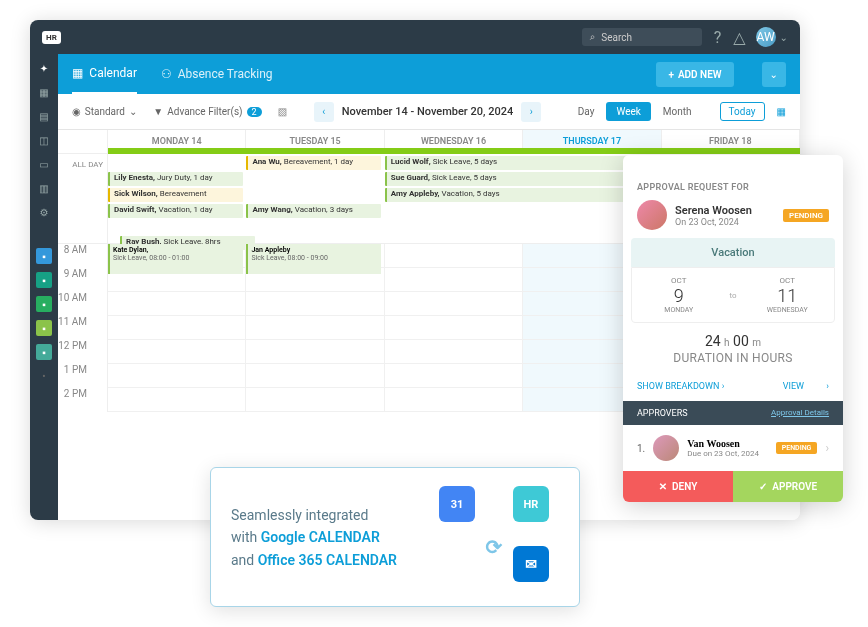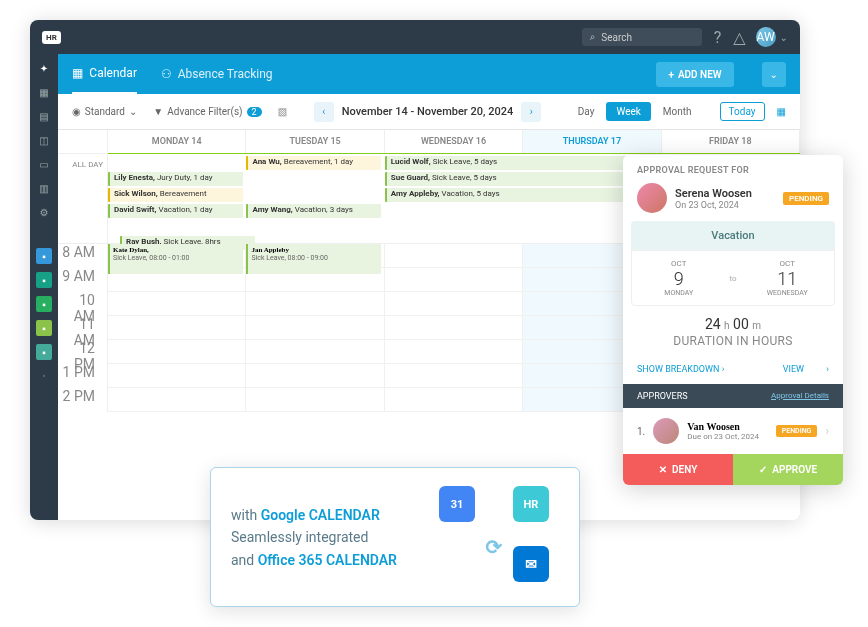--- a/index.html
+++ b/index.html
@@ -37,46 +37,46 @@
 .date-nav { flex: 1; display: flex; align-items: center; justify-content: center; gap: 8px; }
 .date-arrow { background: #e8f4fa; color: #0d9ed8; width: 20px; height: 20px; border-radius: 3px; display: flex; align-items: center; justify-content: center; cursor: pointer; font-size: 10px; }
 .date-text { font-size: 11px; color: #333; font-weight: 500; }
 .view-btns { display: flex; gap: 2px; align-items: center; }
 .view-btn { padding: 4px 10px; font-size: 10px; color: #666; cursor: pointer; border-radius: 3px; }
 .view-btn.active { background: #0d9ed8; color: #fff; }
 .today-btn { border: 1px solid #0d9ed8; color: #0d9ed8; padding: 3px 8px; font-size: 10px; border-radius: 3px; cursor: pointer; margin-left: 16px; }
 .grid-icon { color: #0d9ed8; margin-left: 10px; cursor: pointer; }
 
 .cal-wrap { flex: 1; overflow: hidden; display: flex; }
-.day-headers { display: flex; height: 24px; border-bottom: 1px solid #84cc16; }
+.day-headers { display: flex; height: 24px; border-bottom: 6px solid #84cc16; }
 .day-header { flex: 1; text-align: center; font-size: 9px; color: #888; font-weight: 600; padding-top: 6px; border-right: 1px solid #eee; }
 .day-header.today { color: #0d9ed8; background: #f0f9fd; }
 .cal-body { flex: 1; display: flex; flex-direction: column; overflow: auto; }
 .allday-row { display: flex; min-height: 90px; border-bottom: 1px solid #eee; }
 .allday-label { width: 50px; font-size: 8px; color: #888; padding: 6px 4px; text-align: right; border-right: 1px solid #eee; }
 .allday-grid { flex: 1; position: relative; }
 .event-bar { position: absolute; height: 14px; background: #e8f3e0; border-left: 2px solid #8bc34a; font-size: 8px; color: #333; padding: 1px 4px; overflow: hidden; white-space: nowrap; border-radius: 1px; }
 .event-bar.yellow { background: #fdf5dc; border-left-color: #e6b800; }
 .event-name { font-weight: 700; }
 .see-more { position: absolute; font-size: 8px; color: #0d9ed8; cursor: pointer; }
 
 .hour-area { display: flex; }
 .hour-labels { width: 50px; border-right: 1px solid #eee; }
-.hour-label { height: 24px; font-size: 14px; color: #888; text-align: right; padding-right: 12px; }
+.hour-label { height: 24px; font-size: 10px; color: #888; text-align: right; padding-right: 20px; }
 .hour-grid { flex: 1; position: relative; }
 .hour-row { height: 24px; border-bottom: 1px solid #f0f0f0; display: flex; }
 .hour-cell { flex: 1; border-right: 1px solid #f0f0f0; }
 .hour-cell.today { background: #f0f9fd; }
 .time-event { position: absolute; background: #e8f3e0; border-left: 2px solid #8bc34a; font-size: 7px; padding: 2px 3px; overflow: hidden; }
-.time-event .name { font-weight: 600; display: block; font-family: Liberation Serif, serif; }
+.time-event .name { font-weight: 600; display: block; }
 .time-event .detail { color: #666; }
 
 
 .approval-panel { position: absolute; top: 155px; right: 25px; width: 220px; background: #fff; border-radius: 6px; box-shadow: 0 4px 24px rgba(0,0,0,0.18); overflow: hidden; font-size: 11px; }
-.ap-header { padding: 10px 14px 8px; border-radius: 6px; }
+.ap-header { padding: 27px 14px 8px; border-radius: 6px; }
 .ap-title { font-size: 9px; color: #888; font-weight: 600; letter-spacing: 0.3px; }
 .ap-user { display: flex; align-items: center; gap: 8px; margin-top: 8px; }
 .ap-avatar { width: 30px; height: 30px; border-radius: 50%; background: linear-gradient(135deg,#e8a,#c76); }
 .ap-user-name { font-size: 11px; font-weight: 600; color: #333; }
 .ap-user-date { font-size: 9px; color: #888; }
 .ap-badge { background: #f5a623; color: #fff; font-size: 8px; padding: 2px 6px; border-radius: 2px; margin-left: auto; font-weight: 600; }
 .ap-type { background: #e8f4f4; text-align: center; padding: 8px; font-size: 11px; color: #4a7a7a; font-weight: 500; margin: 0 8px; border-radius: 4px 4px 0 0; }
 .ap-dates { display: flex; border: 1px solid #eee; margin: 0 8px; border-radius: 0 0 4px 4px; }
 .ap-date { flex: 1; text-align: center; padding: 8px 4px; }
 .ap-date-month { font-size: 8px; color: #888; }
@@ -351,22 +351,22 @@
     </div>
     <div class="ap-action ap-approve">
       <span>✓</span>
       <span>APPROVE</span>
     </div>
   </div>
 </div>
 
 <div class="integration-card">
   <div class="int-text">
+    <div>Seamlessly integrated</div>
     <div><span>with </span><span class="hl">Google CALENDAR</span></div>
-    <div>Seamlessly integrated</div>
     <div><span>and </span><span class="hl">Office 365 CALENDAR</span></div>
   </div>
   <div class="int-icons">
     <div class="int-icon int-gcal"></div>
     <div class="int-icon int-hr">HR</div>
     <div class="int-icon int-sync">⟳</div>
     <div class="int-icon int-outlook">✉</div>
   </div>
 </div>
 

